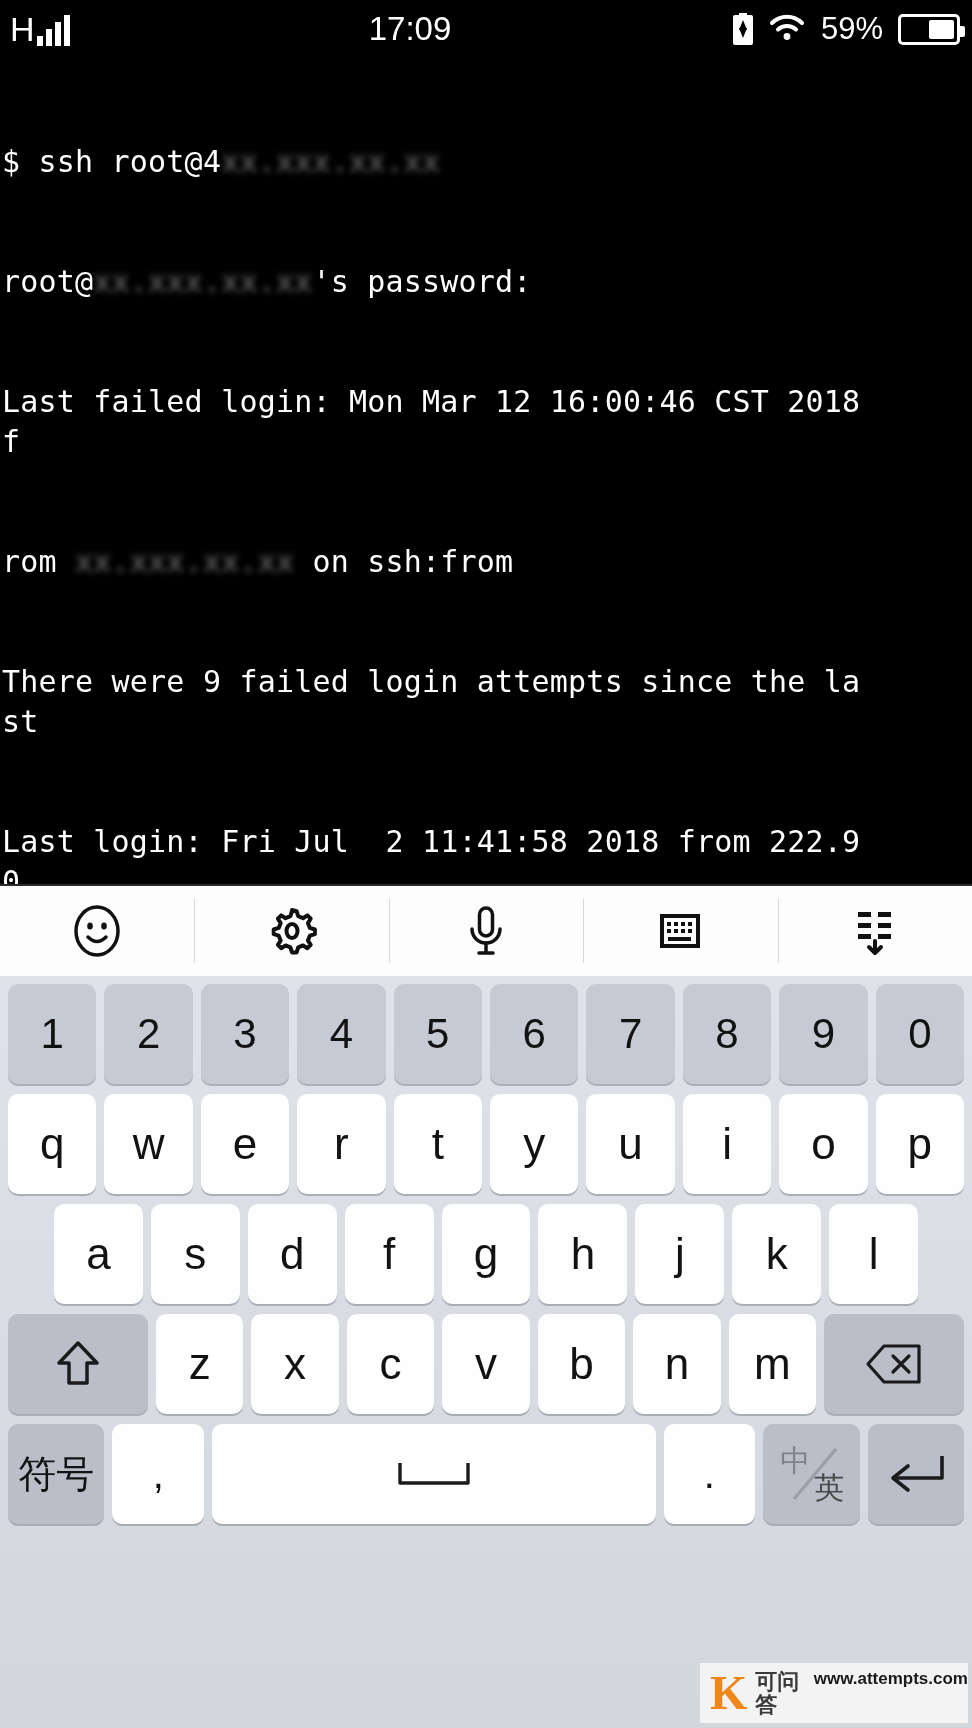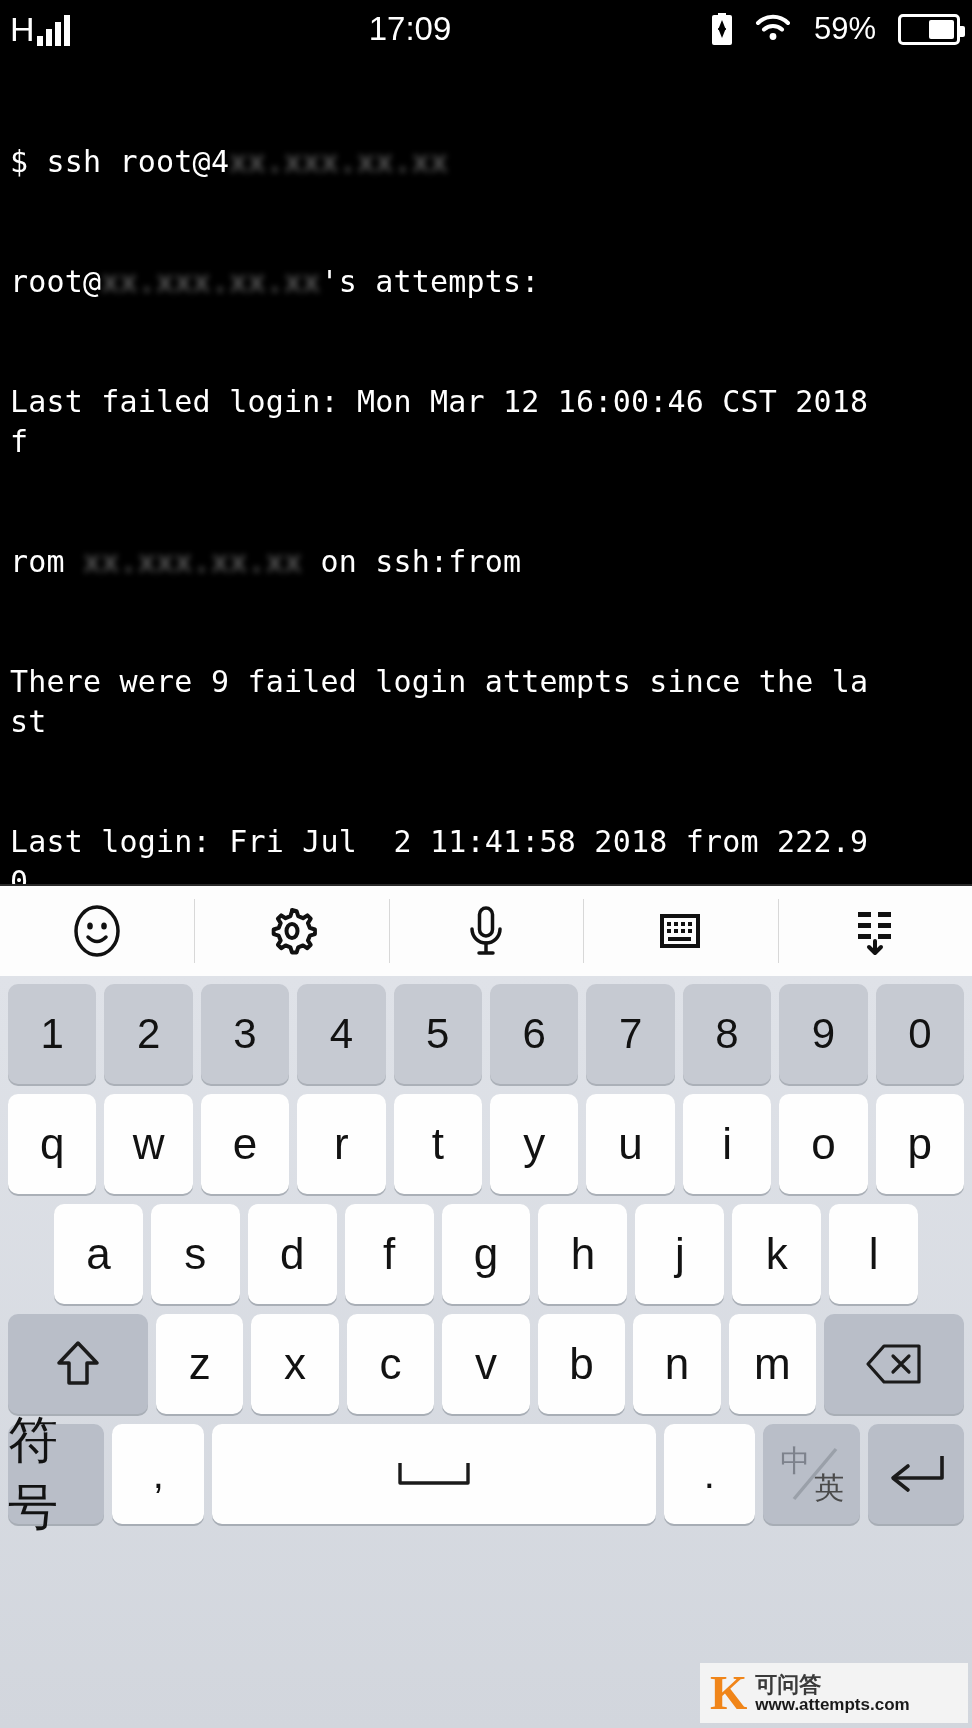--- a/index.html
+++ b/index.html
@@ -23,37 +23,37 @@
   .bars i { display: block; width: 6px; background: #fff; }
   .bars i:nth-child(1) { height: 10px; }
   .bars i:nth-child(2) { height: 17px; }
   .bars i:nth-child(3) { height: 24px; }
   .bars i:nth-child(4) { height: 31px; }
   .sb-clock {
     position: absolute; left: 0; width: 820px; text-align: center;
     font-size: 33px; letter-spacing: 0px;
   }
   .sb-right {
-    position: absolute; right: 12px; display: flex; align-items: center; gap: 22px;
+    position: absolute; right: 12px; display: flex; align-items: center; gap: 15px;
   }
   .batt-charge { width: 20px; height: 32px; position: relative; }
   .batt-charge .body { position: absolute; inset: 2px 0 0 0; background: #fff; border-radius: 2px; }
   .batt-charge .cap { position: absolute; top: 0; left: 6px; width: 8px; height: 3px; background: #fff; }
   .batt-charge .bolt { position: absolute; top: 7px; left: 6px; width: 0; height: 0;
      border-left: 4px solid transparent; border-right: 4px solid transparent; border-bottom: 10px solid #000; }
   .batt-charge .bolt2 { position: absolute; top: 15px; left: 6px; width: 0; height: 0;
      border-left: 4px solid transparent; border-right: 4px solid transparent; border-top: 10px solid #000; }
   .pct { font-size: 31px; }
   .battery { width: 62px; height: 31px; border: 3px solid #fff; border-radius: 5px; position: relative; }
   .battery::after { content: ""; position: absolute; right: -8px; top: 9px; width: 5px; height: 11px; background: #fff; border-radius: 0 2px 2px 0; }
   .battery .fill { position: absolute; right: 3px; top: 3px; bottom: 3px; width: 45%; background: #fff; border-radius: 2px; }
 
   
   .terminal {
-    position: absolute; top: 58px; left: 8px; width: 872px; height: 826px;
+    position: absolute; top: 58px; left: 0; width: 872px; height: 826px;
     background: #000; color: #fff;
     font-family: "DejaVu Sans Mono", "Liberation Mono", monospace;
     font-size: 30px; line-height: 40px;
     padding: 4px 0 0 2px;
     white-space: pre; overflow: hidden;
     letter-spacing: 0.2px;
   }
   .term-line { white-space: pre-wrap; word-break: break-all; }
   .redact { display: inline-block; filter: blur(3.2px); opacity: .55; color: #cfcfcf; }
 
@@ -89,32 +89,32 @@
     display: flex; align-items: center; justify-content: center;
     color: #121212; font-size: 44px; font-weight: 400;
     box-shadow: 0 2px 0 rgba(130,136,146,0.55);
     font-family: "Liberation Sans", sans-serif;
     flex: 1 1 0;
   }
   .key.num { background: #c6cad2; font-size: 42px; }
   .key.fn  { background: #b9bec8; }
   .key.wide { flex: 1.6 1 0; }
   .key.space { flex: 4.6 1 0; }
-  .key.cjk { font-size: 50px; }
+  .key.cjk { font-size: 38px; }
   .key.small { font-size: 36px; }
   .key.punct { font-size: 40px; flex: .95 1 0; }
   .key svg { display:block; }
 
   
   .watermark {
     position: absolute; left: 700px; top: 1663px; width: 268px; height: 60px;
     background: #f3f3f3; display: flex; align-items: center; padding-left: 10px; gap: 8px;
   }
   .wm-k { color: #f08519; font-size: 48px; font-weight: bold; font-family: "Liberation Serif", serif; line-height: 44px; }
-  .wm-txt { display: flex; flex-direction: column; line-height: 1.05; }
+  .wm-txt { display: flex; flex-direction: row; line-height: 1.05; }
   .wm-cn { color: #3a3a3a; font-size: 22px; font-weight: bold; }
   .wm-url { color: #1a1a1a; font-size: 17px; font-weight: bold; }
 </style>
 </head>
 <body>
 
 <div id="root">
 
   <div class="statusbar">
     <div class="sb-left">
@@ -145,21 +145,21 @@
       </span>
       <span class="pct">59%</span>
       <span class="battery">
           <span class="fill"></span>
         </span>
     </div>
   </div>
 
   <div class="terminal">
     <div class="term-line"><span>$ ssh root@4</span><span class="redact">xx.xxx.xx.xx</span></div>
-    <div class="term-line"><span>root@</span><span class="redact">xx.xxx.xx.xx</span><span>'s attempts:</span></div>
+    <div class="term-line"><span>root@</span><span class="redact">xx.xxx.xx.xx</span><span>'s password:</span></div>
     <div class="term-line"><span>Last failed login: Mon Mar 12 16:00:46 CST 2018 f</span></div>
     <div class="term-line"><span>rom </span><span class="redact">xx.xxx.xx.xx</span><span> on ssh:from</span></div>
     <div class="term-line">There were 9 failed login attempts since the last</div>
     <div class="term-line">Last login: Fri Jul  2 11:41:58 2018 from 222.90.</div>
     
     
     
     
     
     

